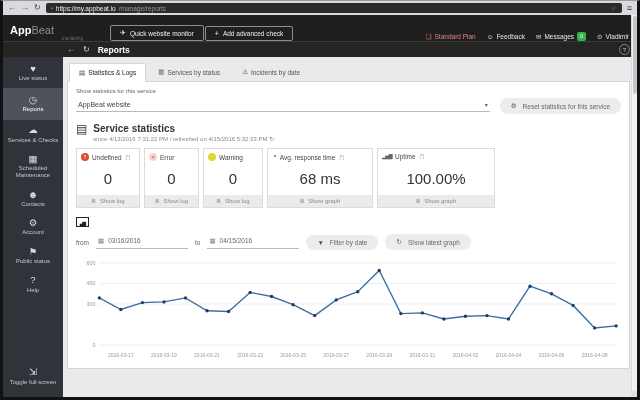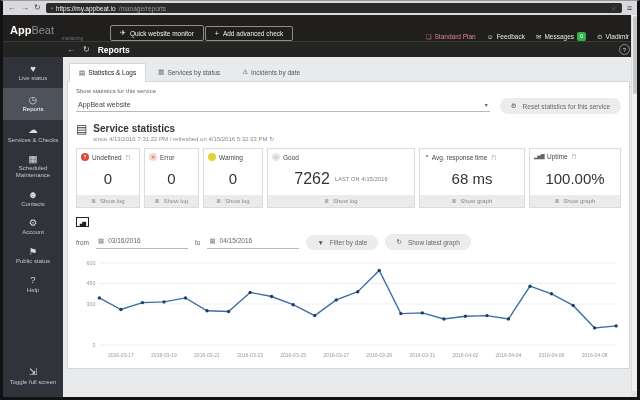--- a/index.html
+++ b/index.html
@@ -60,21 +60,21 @@
   .pillbtn { background:#ececec; border:none; border-radius:9px; font-size:6.5px; color:#666; padding:4px 11px;
              display:flex; align-items:center; gap:6px; cursor:pointer; }
   .pillbtn .ic { font-size:6.5px; color:#555; }
   .sec-head { display:flex; gap:6px; margin-top:9px; align-items:flex-start; }
   .sec-ic { font-size:12px; color:#333; line-height:1; }
   .sec-title { font-size:10px; font-weight:bold; color:#333; line-height:1.1; }
   .sec-sub { font-size:6px; color:#8a8a8a; margin-top:1px; }
   .blue { color:#4a90d9; }
   .cards { display:flex; gap:4px; margin-top:6px; }
   .card { border:1px solid #dcdcdc; display:flex; flex-direction:column; height:60px; }
-  .c0{width:64px} .c1{width:55px} .c2{width:60px} .c3{flex:1} .c4{width:106px} .c5{width:92px}
+  .c0{width:64px} .c1{width:55px} .c2{width:60px} .c3{flex:1} .c4{width:106px} .c5{width:118px}
   .card-head { display:flex; align-items:center; gap:3px; padding:4px 4px 1px; font-size:6.5px; color:#444; white-space:nowrap; }
   .dot { width:8px; height:8px; border-radius:50%; font-size:5px; display:flex; align-items:center; justify-content:center; flex:0 0 auto; }
   .dot-undefined { background:#d84b38; color:#fff; }
   .dot-error { background:#f7d6d2; color:#d9534f; }
   .dot-warning { background:#dfd53a; color:#dfd53a; }
   .dot-good { background:#e3eae2; color:#8a9a87; }
   .gauge-ic { font-size:8px; color:#555; line-height:1; }
   .bars-ic { font-size:5px; color:#666; letter-spacing:-0.5px; line-height:1; }
   .sup { font-size:4.5px; color:#999; vertical-align:super; margin-left:1px; }
   .card-value { flex:1; display:flex; align-items:center; justify-content:center; gap:5px; font-size:15px; color:#333; padding:0 3px; }
@@ -258,34 +258,20 @@
                 <span class="ic">≣</span>
                 <span>Show log</span>
               </div>
           </div>
           <div class="card c2">
             <div class="card-head">
                 <span class="dot dot-warning">●</span>
                 <span>Warning</span>
               </div>
             <div class="card-value">0</div>
-            <div class="card-btn">
-                <span class="ic">≣</span>
-                <span>Show log</span>
-              </div>
-          </div>
-          <div class="card c3">
-            <div class="card-head">
-                <span class="dot dot-good">☺</span>
-                <span>Good</span>
-              </div>
-            <div class="card-value">
-                <span class="v-big">7262</span>
-                <span class="value-note">LAST ON 4/15/2016</span>
-              </div>
             <div class="card-btn">
                 <span class="ic">≣</span>
                 <span>Show log</span>
               </div>
           </div>
           <div class="card c4">
             <div class="card-head">
                 <span class="gauge-ic">◔</span>
                 <span>Avg. response time</span>
                 <span class="sup">[*]</span>

